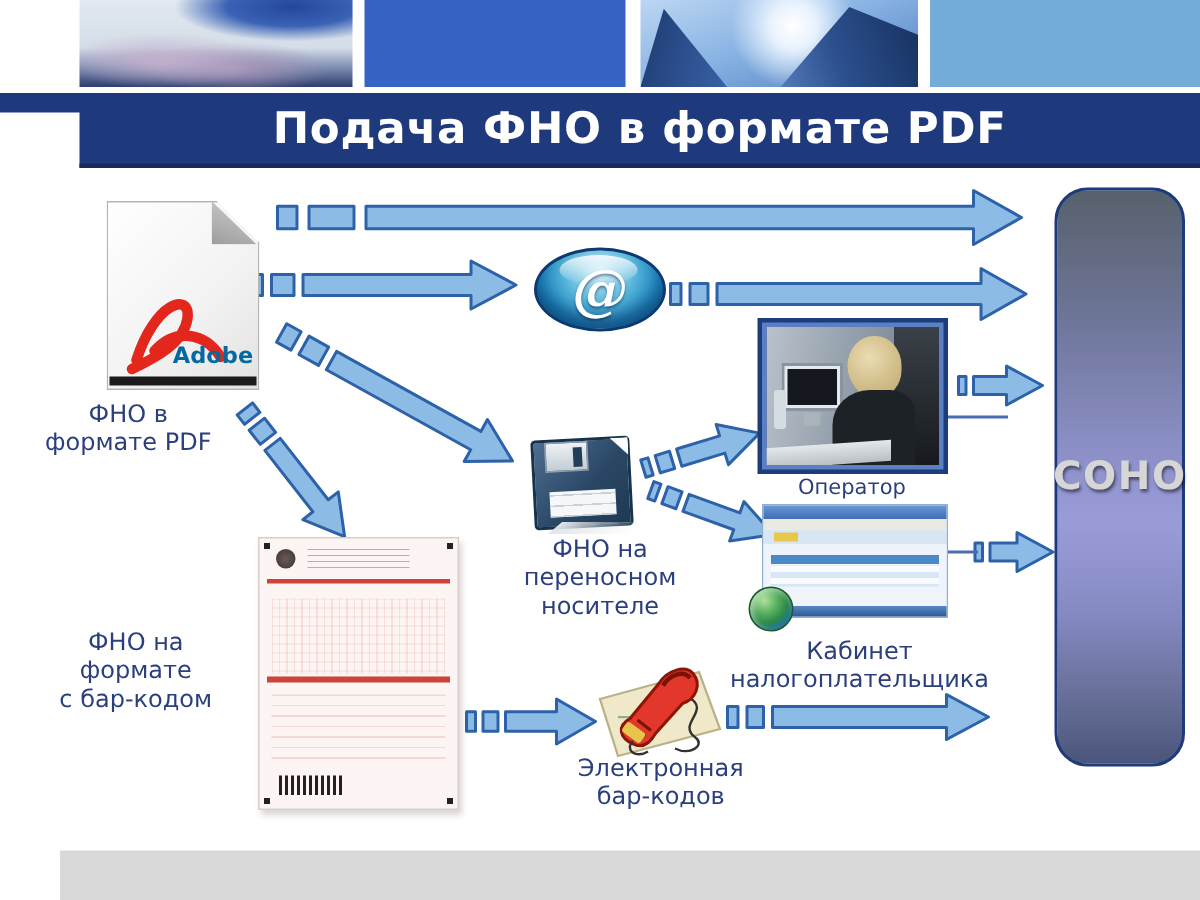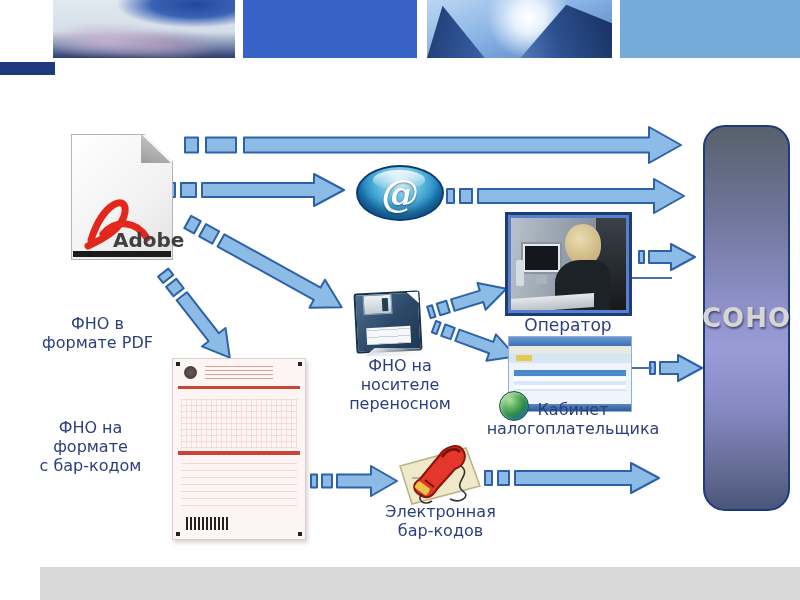--- a/index.html
+++ b/index.html
@@ -45,22 +45,22 @@
   .pdf-fold{position:absolute;left:106px;top:2px;width:30px;height:29px;
     clip-path:polygon(0 0,100% 100%,0 100%);
     background:linear-gradient(200deg,#cfcfcf,#9d9d9d);}
   .pdf-pagebar{position:absolute;left:38px;top:119px;width:98px;height:6px;background:#1b1b1b;}
   .pdf-badge{position:absolute;left:2px;top:16px;width:106px;height:38px;
     background:linear-gradient(180deg,#f25444 0%,#d8281a 55%,#b51408 100%);
     border:1px solid #8e0f06;box-shadow:6px 6px 0 -2px #202020;
     color:#fff;font-weight:bold;font-size:25px;letter-spacing:3px;
     display:flex;align-items:center;justify-content:center;}
   .pdf-swirl{position:absolute;left:46px;top:56px;}
-  .pdf-brand{position:absolute;left:78px;top:96px;width:58px;text-align:left;
-    color:#404040;font-weight:bold;font-size:20px;}
+  .pdf-brand{position:absolute;left:78px;top:96px;width:58px;text-align:center;
+    color:#0369a1;font-weight:bold;font-size:15px;}
   
   .email-icon{left:356px;top:165px;width:84px;height:52px;border-radius:50%;
     background:radial-gradient(ellipse at 50% 28%, #cdeef8 0%, #5bb8dc 38%, #1f86c0 65%, #0e5a9a 100%);
     border:2px solid #0a3a70;box-shadow:inset 0 -8px 10px rgba(0,10,40,.35);
     display:flex;align-items:center;justify-content:center;}
   .email-icon::before{content:"";position:absolute;left:18%;top:6%;width:62%;height:38%;
     border-radius:50%;background:linear-gradient(rgba(255,255,255,.85),rgba(255,255,255,0));}
   .email-glyph{position:relative;color:#fff;font-family:"DejaVu Serif",serif;font-style:italic;
     font-weight:bold;font-size:37px;line-height:1;text-shadow:0 1px 2px rgba(0,20,60,.5);}
   
@@ -150,20 +150,23 @@
 
   <div class="hdr-block hdr-keyboard"></div>
   <div class="hdr-block hdr-blue"></div>
   <div class="hdr-block hdr-sky">
     <div class="tower-l"></div>
     <div class="tower-r"></div>
   </div>
   <div class="hdr-block hdr-light"></div>
 
   <div class="title-stub"></div>
+  <div class="title-band">
+    <h1>Подача ФНО в формате PDF</h1>
+  </div>
 
   <div id="arrows">
       <div class="arrow" style="left: 183px; top: 124px;">
         <svg width="500" height="42" style="display:block">
           <g fill="#8cbce6" stroke="#2d62a8" stroke-width="2" stroke-linejoin="round">
             <rect x="2" y="13.5" width="13" height="15"></rect>
             <rect x="23" y="13.5" width="30" height="15"></rect>
             <polygon points="61,13.5 466,13.5 466,3 498,21 466,39 466,28.5 61,28.5"></polygon>
           </g>
         </svg>
@@ -265,21 +268,21 @@
     <div class="pdf-fold"></div>
     <div class="pdf-pagebar"></div>
     <svg class="pdf-swirl" width="72" height="62" viewBox="0 0 72 62">
       <g fill="none" stroke="#e3271c" stroke-width="7" stroke-linecap="round">
         <path d="M10,52 C22,14 46,6 44,24 C42,40 24,50 7,58"></path>
         <path d="M22,46 C36,30 56,34 66,50"></path>
       </g>
     </svg>
     <div class="pdf-brand">Adobe</div>
   </div>
-  <div class="label" style="left:20px;top:266px;width:155px;margin-top:48px;">
+  <div class="label" style="left:8px;top:266px;width:155px;">
     <div>ФНО в</div>
     <div>формате PDF</div>
   </div>
 
   <div class="node email-icon">
     <span class="email-glyph">@</span>
   </div>
   <div class="label" style="left:328px;top:220px;width:145px;">
   </div>
 
@@ -287,48 +290,48 @@
     <div class="op-frame-in">
       <div class="op-panel"></div>
       <div class="op-mon"></div>
       <div class="op-stand"></div>
       <div class="op-hair"></div>
       <div class="op-body"></div>
       <div class="op-desk"></div>
       <div class="op-bottle"></div>
     </div>
   </div>
-  <div class="label" style="left:503px;top:316px;width:130px;font-size:17px;">
+  <div class="label" style="left:503px;top:316px;width:130px;font-size:14px;">
     <div>Оператор</div>
   </div>
 
   <div class="node floppy">
     <div class="floppy-cut"></div>
     <div class="floppy-shutter"></div>
     <div class="floppy-label"></div>
   </div>
   <div class="node floppy-shadow" style="left:370px;top:348px;position:absolute;"></div>
   <div class="label" style="left:326px;top:356px;width:148px;">
     <div>ФНО на</div>
+    <div>переносном</div>
     <div>носителе</div>
-    <div>переносном</div>
   </div>
 
   <div class="node cab">
     <div class="cab-title"></div>
     <div class="cab-menu"></div>
     <div class="cab-tool"></div>
     <div class="cab-body">
       <div class="cab-headrow"></div>
       <div class="cab-rows"></div>
     </div>
     <div class="cab-foot"></div>
     <div class="globe"></div>
   </div>
-  <div class="label" style="left:478px;top:400px;width:190px;">
+  <div class="label" style="left:478px;top:424px;width:190px;">
     <div>Кабинет</div>
     <div>налогоплательщика</div>
   </div>
 
   <div class="node form">
     <div class="form-stamp"></div>
     <div class="form-head"></div>
     <div class="form-bar1"></div>
     <div class="form-grid"></div>
     <div class="form-bar2"></div>

